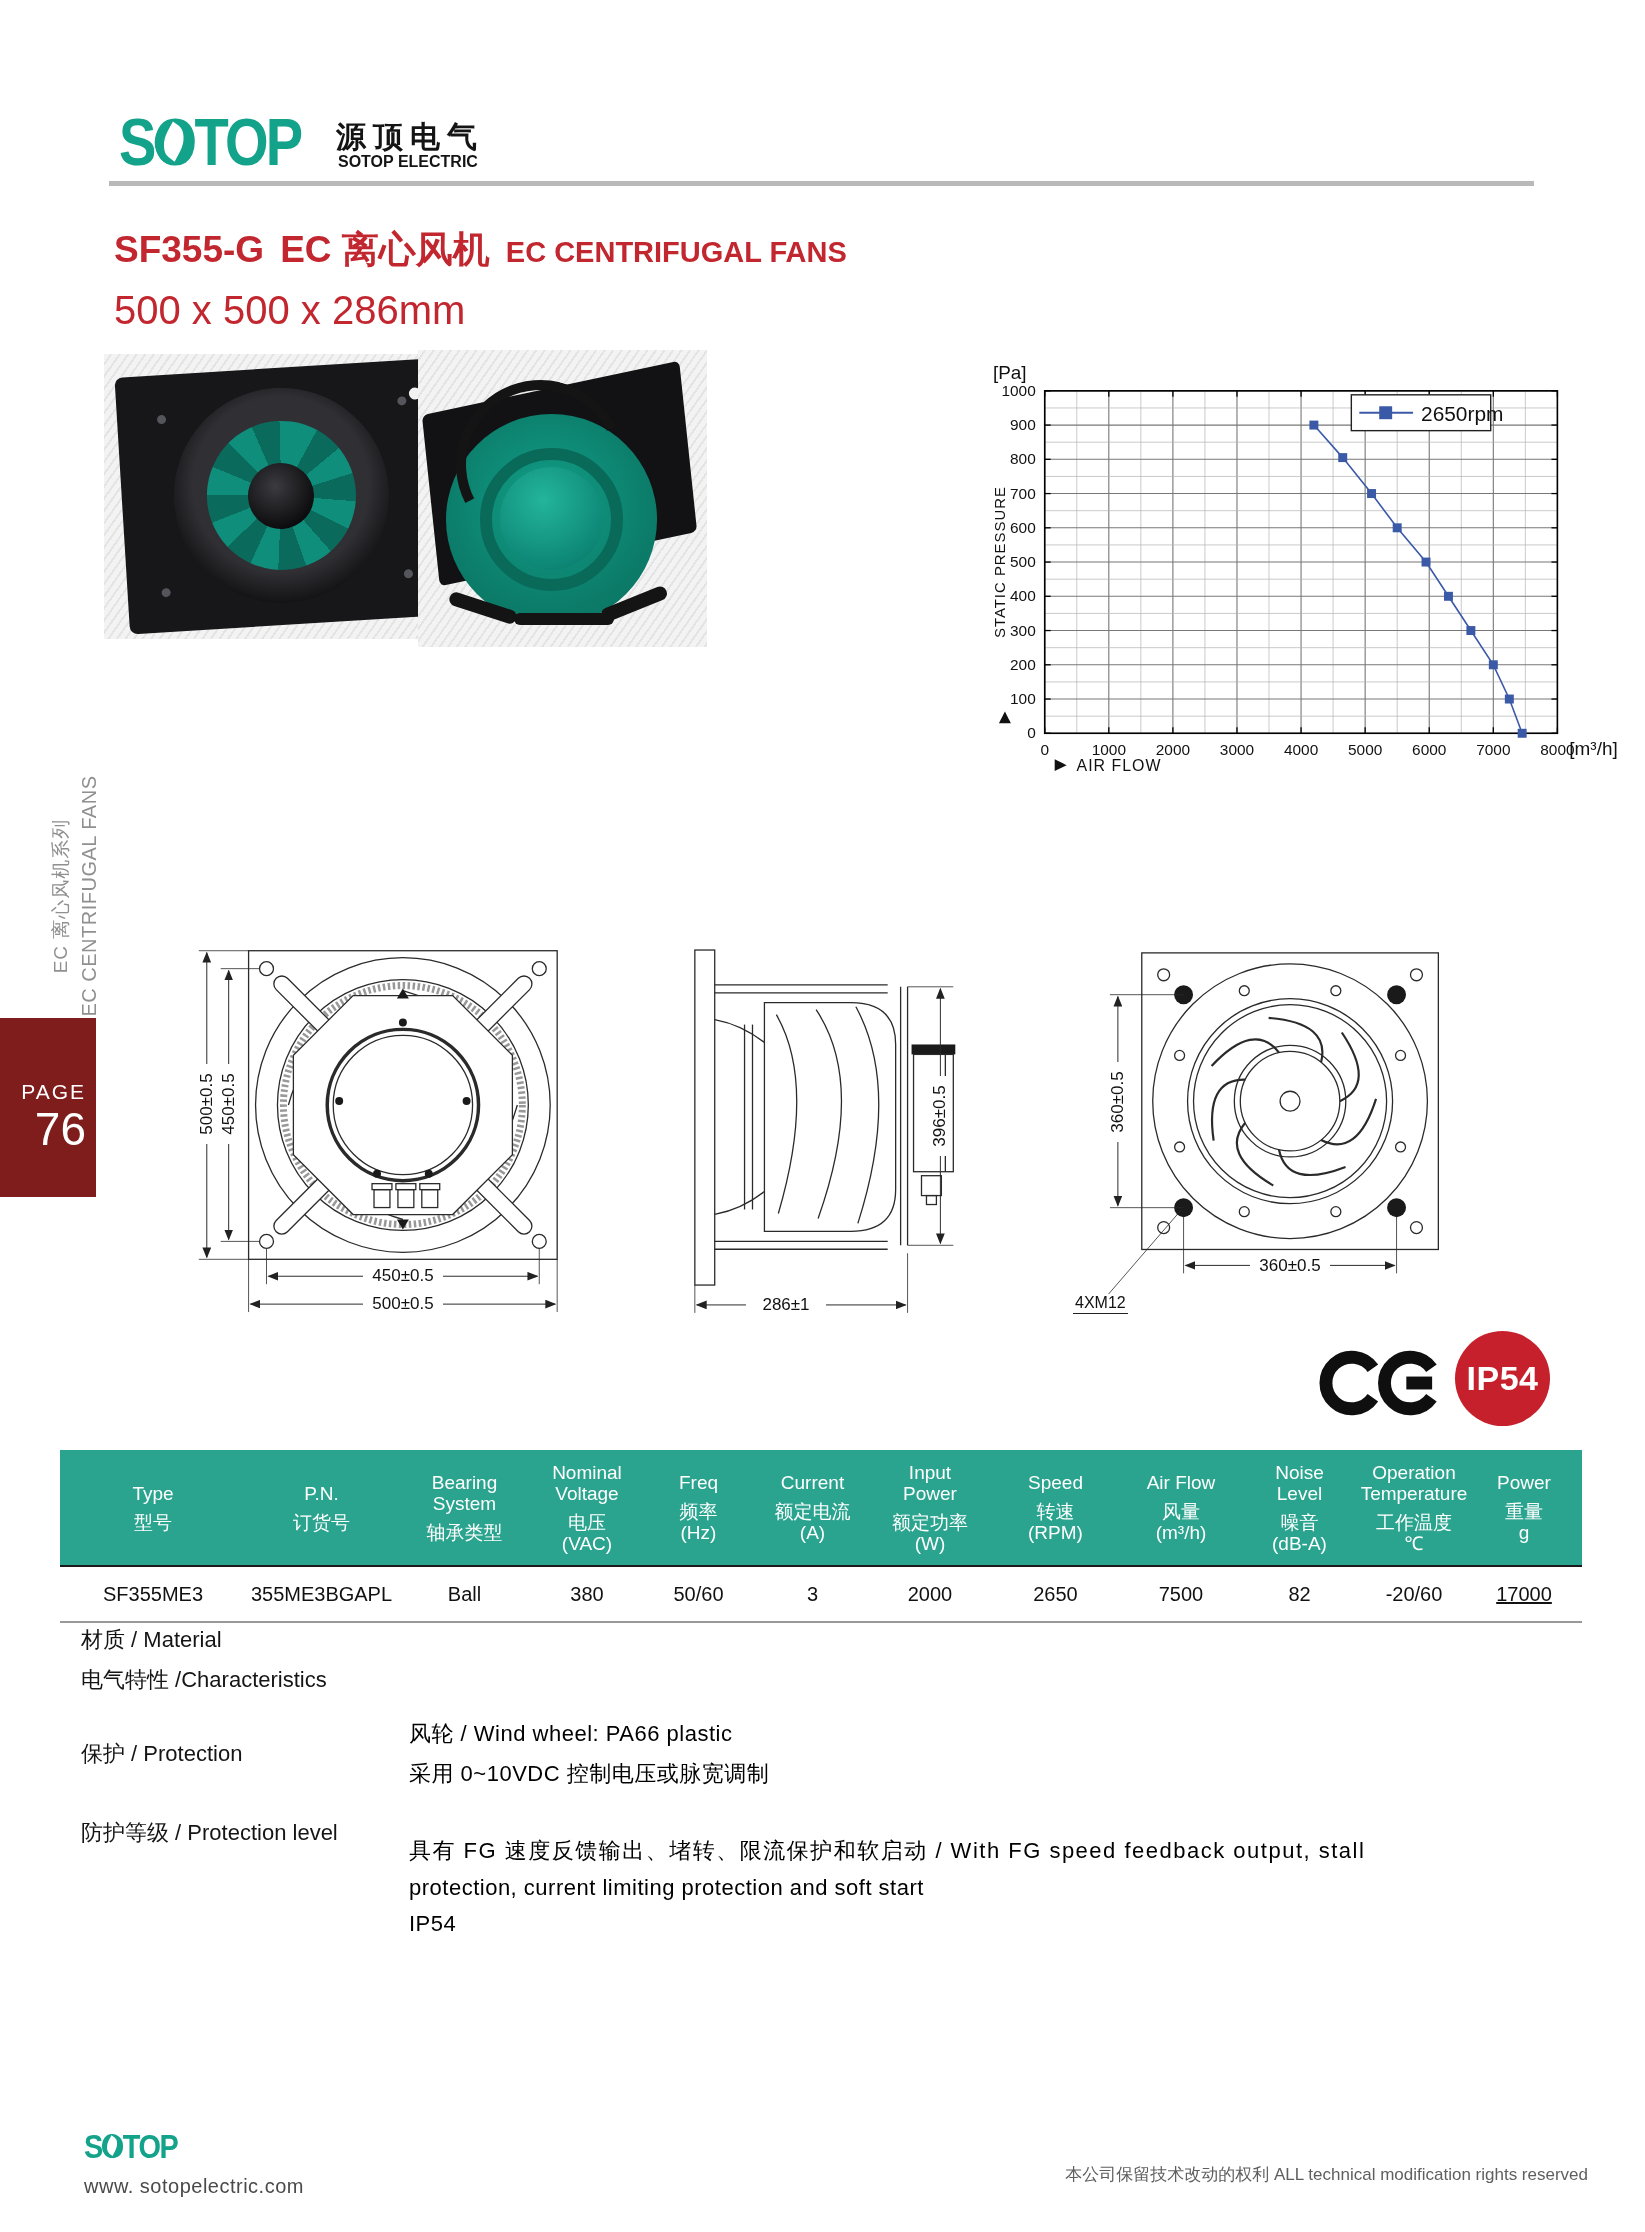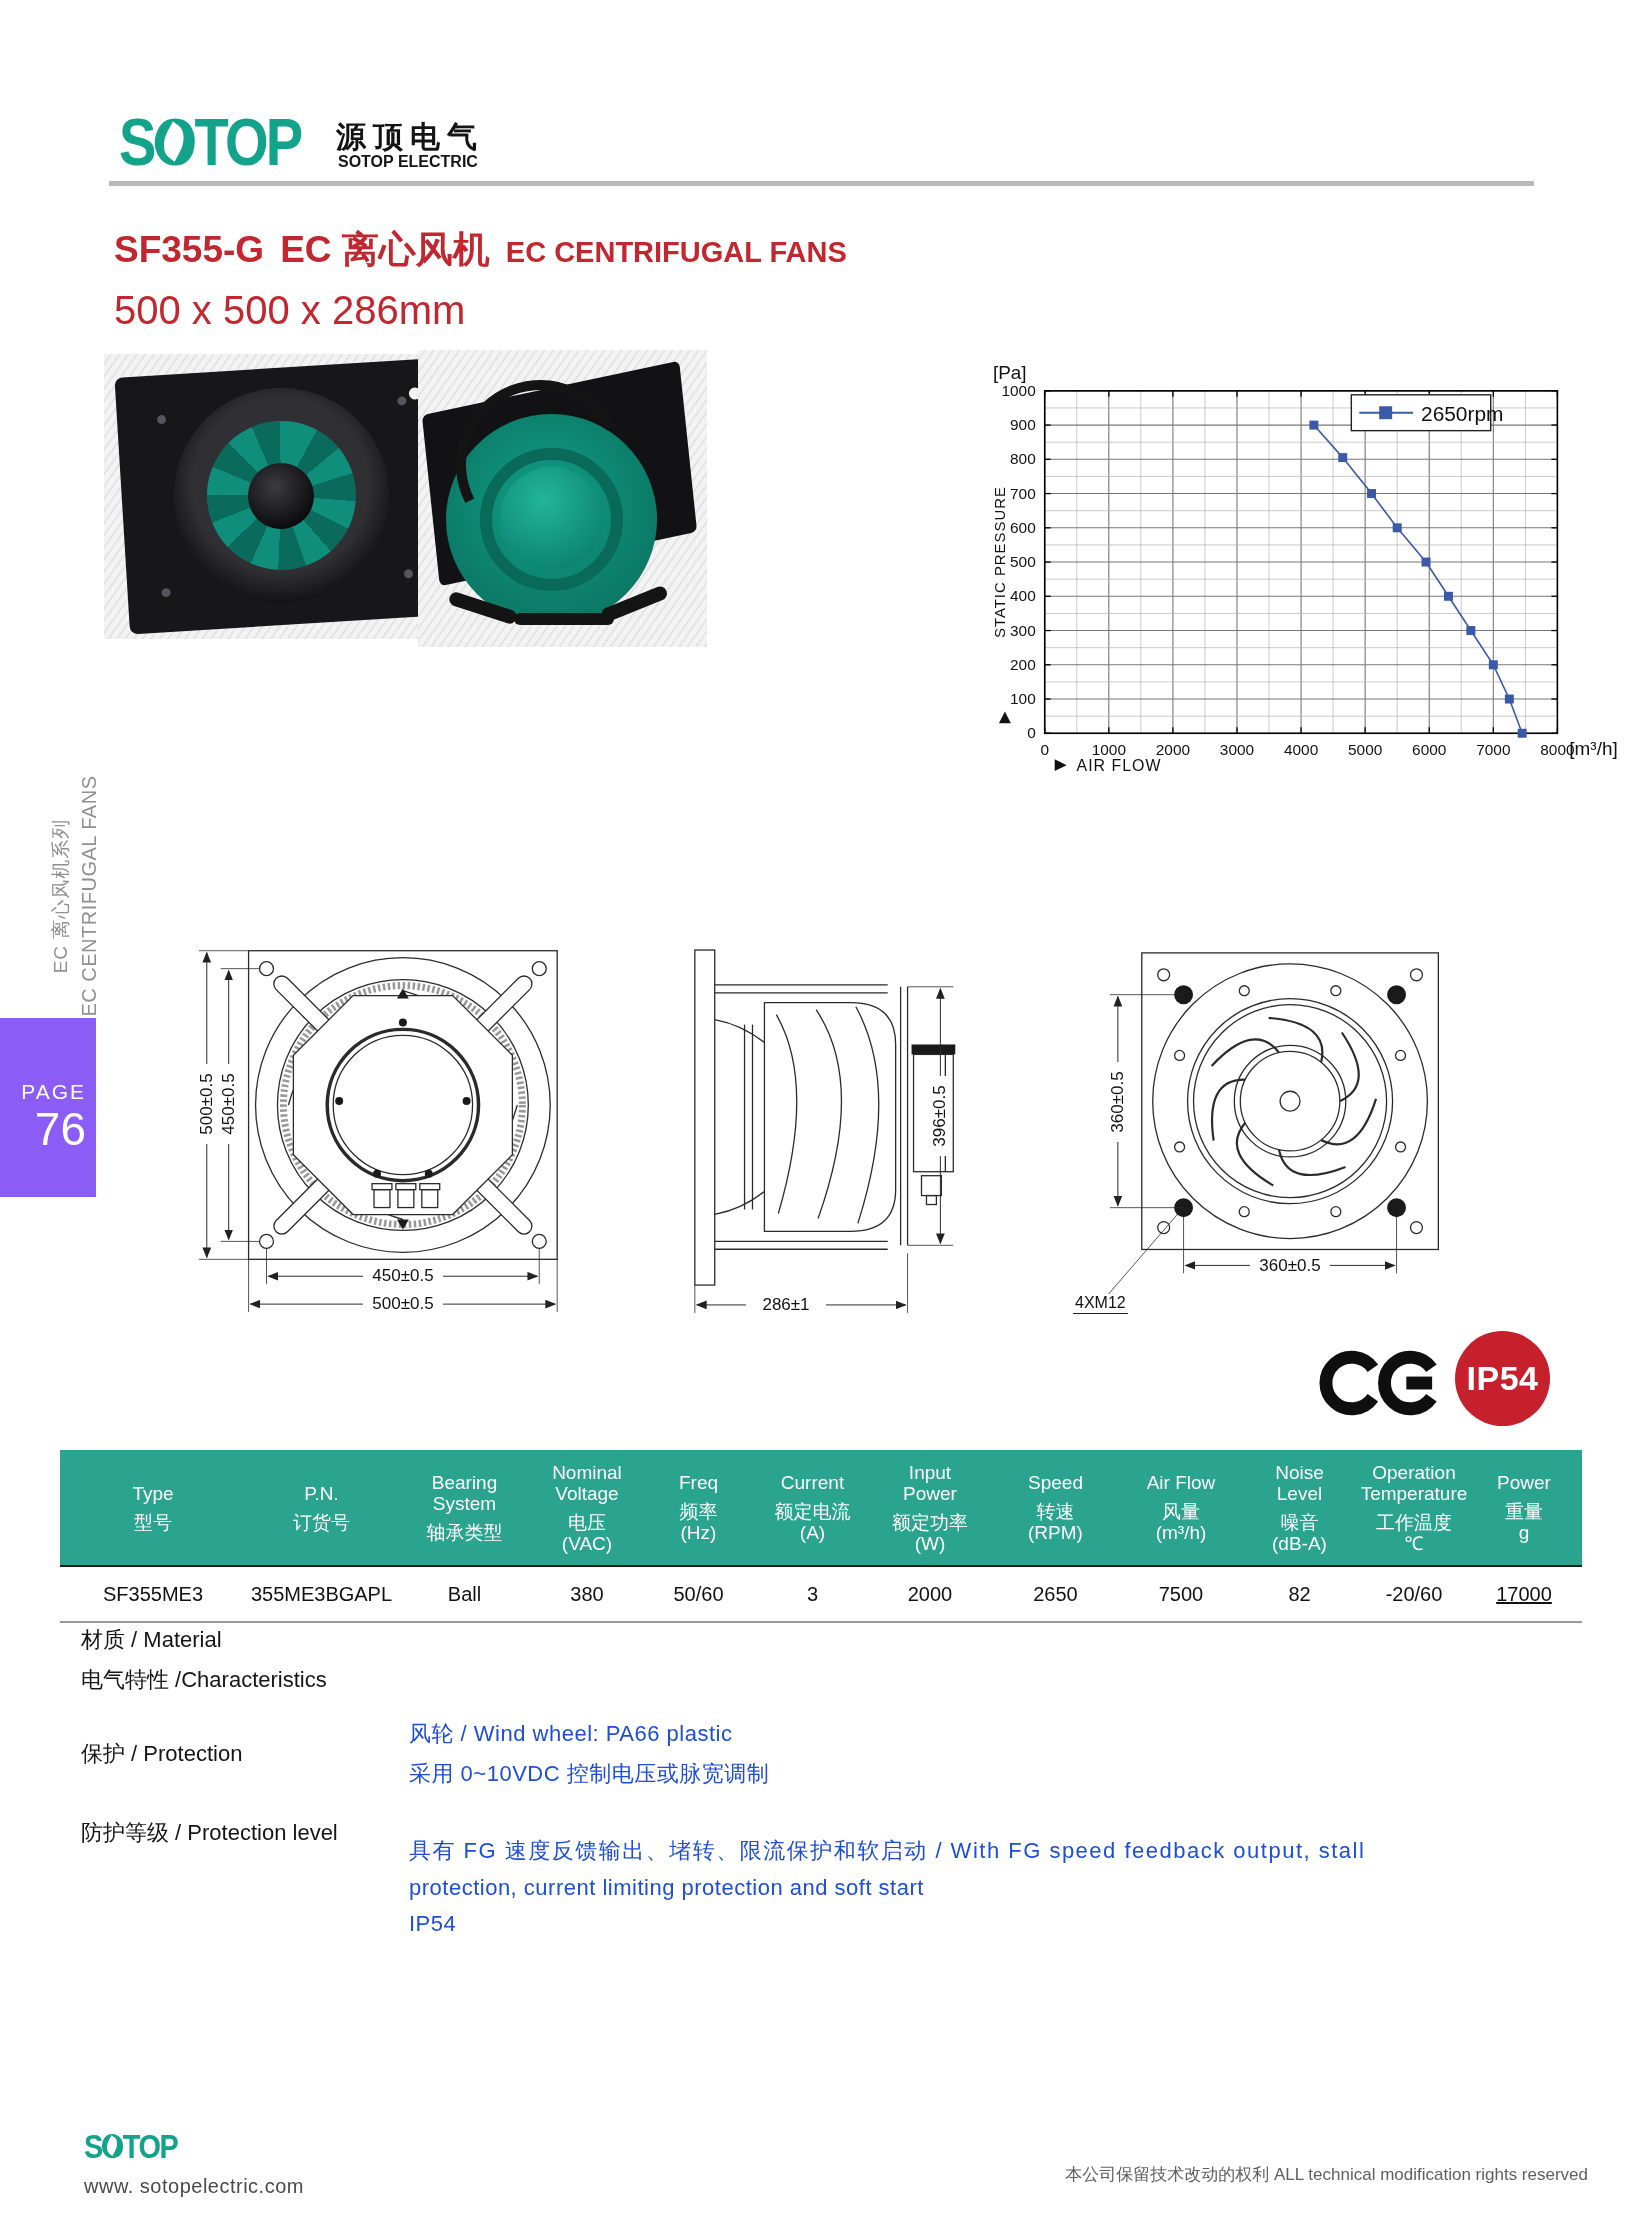--- a/index.html
+++ b/index.html
@@ -24,21 +24,21 @@
       color:#c2262e;white-space:nowrap;}
   .title-model{font-size:37px;font-weight:700;}
   .title-en{font-size:29px;font-weight:700;}
   .title-size{position:absolute;left:114px;top:288px;font-size:40px;color:#c2262e;}
 
   
   .side-vertical{position:absolute;left:-65px;top:868px;width:279px;height:56px;
       transform:rotate(-90deg);text-align:center;color:#909090;}
   .side-vertical .cn{font-size:19px;line-height:28px;letter-spacing:1px;}
   .side-vertical .en{font-size:20px;line-height:28px;letter-spacing:0.5px;}
-  .page-badge{position:absolute;left:0;top:1018px;width:96px;height:179px;background:#8b5cf6;
+  .page-badge{position:absolute;left:0;top:1018px;width:96px;height:179px;background:#7f1d1d;
       color:#fff;text-align:right;box-sizing:border-box;padding:62px 10px 0 0;}
   .page-badge .pl{font-size:21px;letter-spacing:2px;line-height:24px;}
   .page-badge .pn{font-size:46px;line-height:50px;}
 
   
   .photo{position:absolute;background:repeating-linear-gradient(125deg,#f3f3f3 0 5px,#e4e4e4 5px 7px);}
   .photo1{left:104px;top:354px;width:354px;height:285px;}
   .photo2{left:418px;top:350px;width:289px;height:297px;}
   .photo *{position:absolute;}
   .p1-panel{left:18px;top:14px;width:316px;height:257px;background:#17171a;border-radius:8px;
@@ -95,21 +95,21 @@
   .spec-head{display:flex;background:#2aa48e;height:115px;}
   .spec-head .th{display:flex;flex-direction:column;justify-content:center;align-items:center;
       gap:8px;box-sizing:border-box;}
   .th-en,.th-cn{color:#fff;font-size:19px;line-height:21px;text-align:center;white-space:pre-line;}
   .spec-row{display:flex;height:54px;border-top:2px solid #1a1a1a;border-bottom:2px solid #999;}
   .spec-row .td{display:flex;align-items:center;justify-content:center;font-size:20px;
       box-sizing:border-box;}
 
   
   .spec-label{position:absolute;left:81px;font-size:22px;color:#151515;white-space:nowrap;}
-  .spec-line{position:absolute;left:409px;font-size:22px;color:#1d4ed8;white-space:nowrap;
+  .spec-line{position:absolute;left:409px;font-size:22px;color:#000000;white-space:nowrap;
       letter-spacing:0.5px;}
 
   
   .footer-logo{position:absolute;left:84px;top:2129px;font-size:34px;}
   .footer-site{position:absolute;left:84px;top:2175px;font-size:20px;color:#4a4a4a;letter-spacing:0.5px;}
   .footer-rights{position:absolute;right:58px;top:2163px;font-size:17px;color:#5f5f5f;}
 </style>
 </head>
 <body>
 

